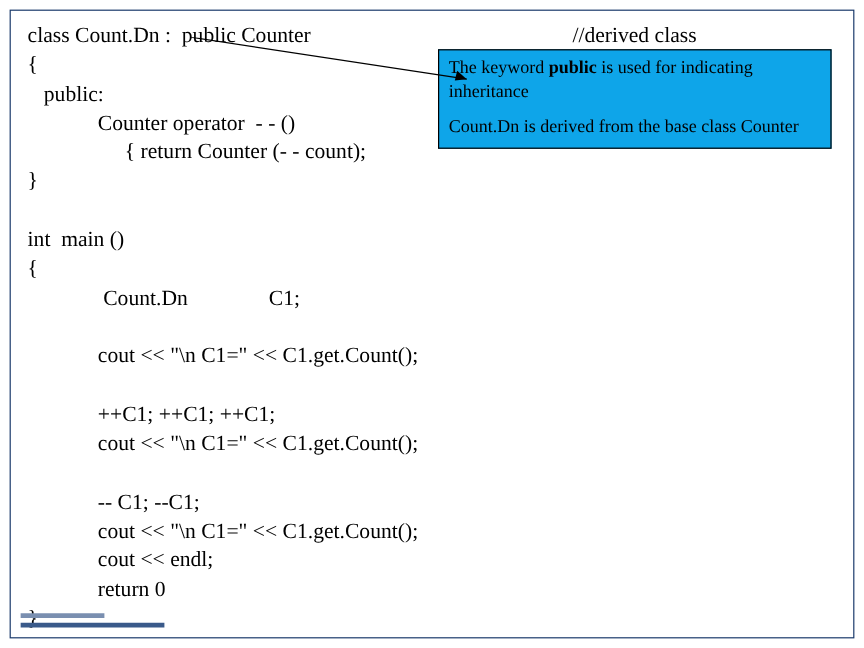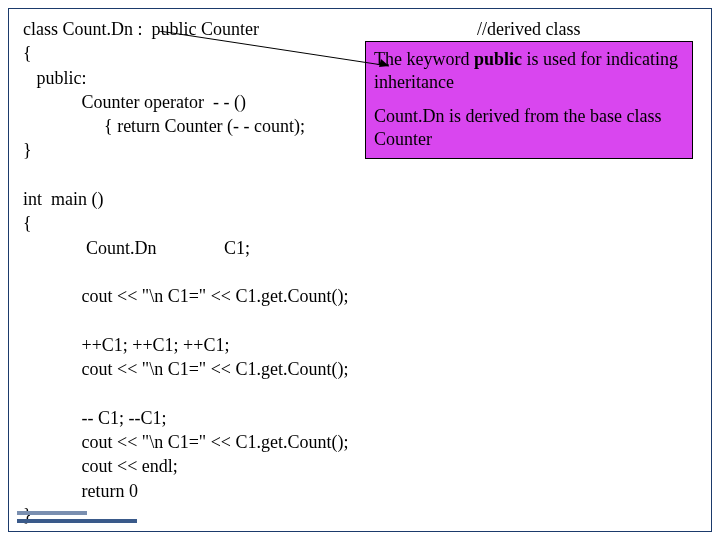--- a/index.html
+++ b/index.html
@@ -41,23 +41,23 @@
     line-height: 1.35;
     color: #000;
     white-space: pre;
   }
   .callout {
     position: absolute;
     right: 18px;
     top: 32px;
     width: 310px;
     border: 1.5px solid #000;
-    background: #d946ef;
+    background: #0ea5e9;
     padding: 6px 8px;
-    font-size: 18px;
+    font-size: 15px;
     line-height: 1.3;
   }
   .bold { font-weight: bold; }
   .italic { }
   .arrow {
     position: absolute;
     pointer-events: none;
   }
 </style>
 </head>

